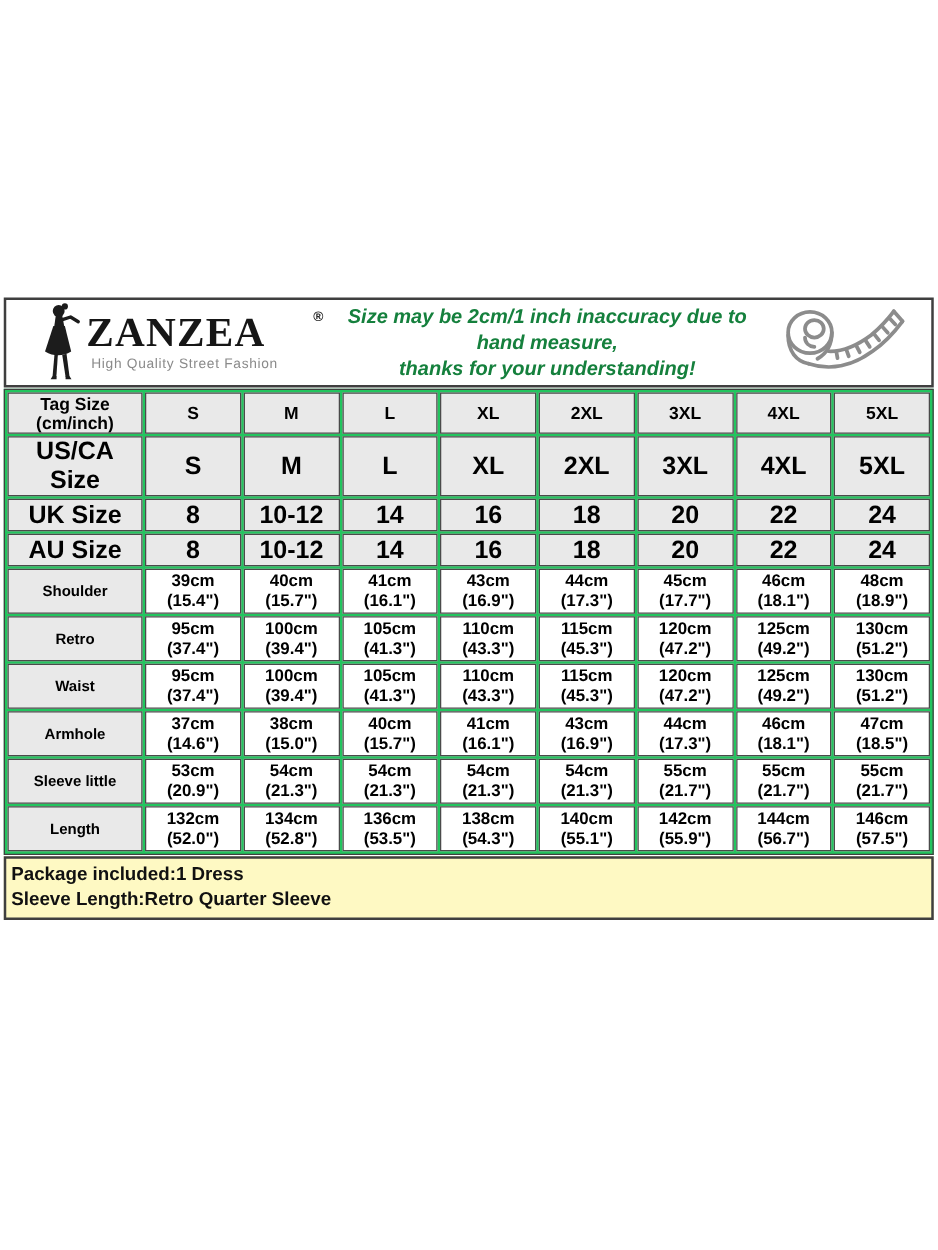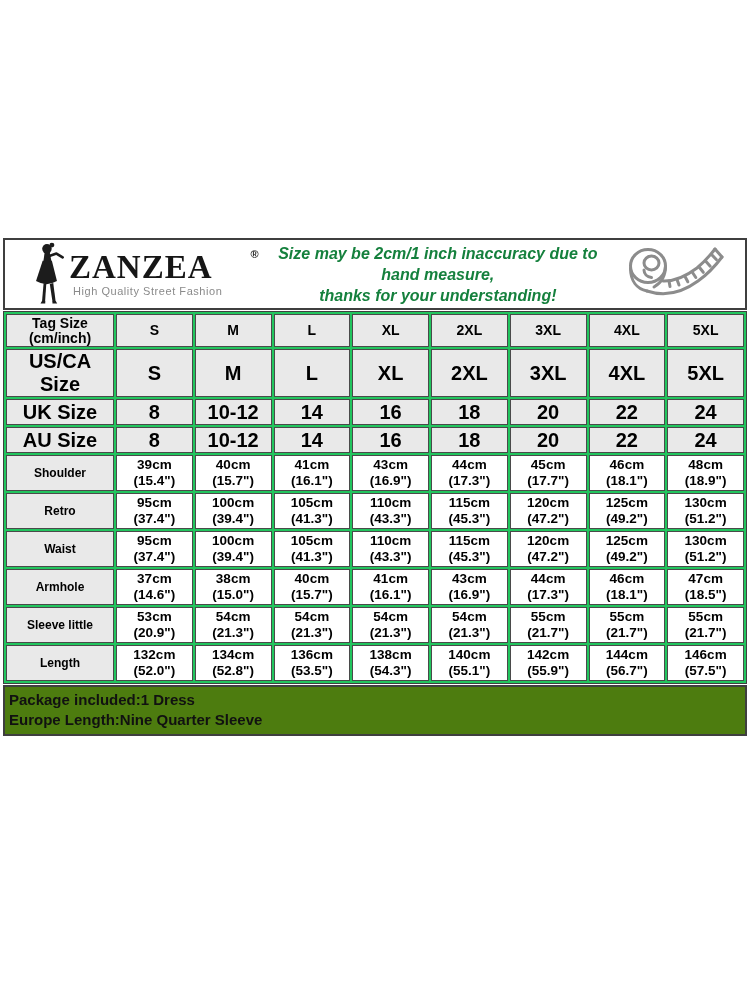--- a/index.html
+++ b/index.html
@@ -42,21 +42,21 @@
   }
   td.cell-gray{background:#e9e9e9;}
   td.cell-white{background:#ffffff;}
   tr.tag-row td{height:33px;font-size:14px;line-height:15px;}
   tr.size-row td{height:26px;font-size:20px;}
   tr.measure-row td{height:36px;font-size:13.5px;line-height:16.5px;}
   tr.measure-row td.cell-gray{font-size:12px;}
 
   
   .footer-box{
-    box-sizing:border-box;border:2px solid #3f3f3f;background:#4d7c0f;margin-top:1px;
+    box-sizing:border-box;border:2px solid #3f3f3f;background:#fef9c3;margin-top:1px;
     padding:3px 4px 4px 4px;
   }
   .footer-box div{
     font-size:15px;font-weight:bold;color:#111;line-height:20px;white-space:nowrap;
   }
 </style>
 </head>
 <body>
 
 <div class="sheet">
@@ -459,16 +459,16 @@
           <td class="cell-white">
             <div>146cm</div>
             <div>(57.5")</div>
           </td>
         </tr>
       </tbody>
   </table>
 
   <div class="footer-box">
     <div>Package included:1 Dress</div>
-    <div>Europe Length:Nine Quarter Sleeve</div>
+    <div>Sleeve Length:Retro Quarter Sleeve</div>
   </div>
 
 </div>
 
 </body></html>

